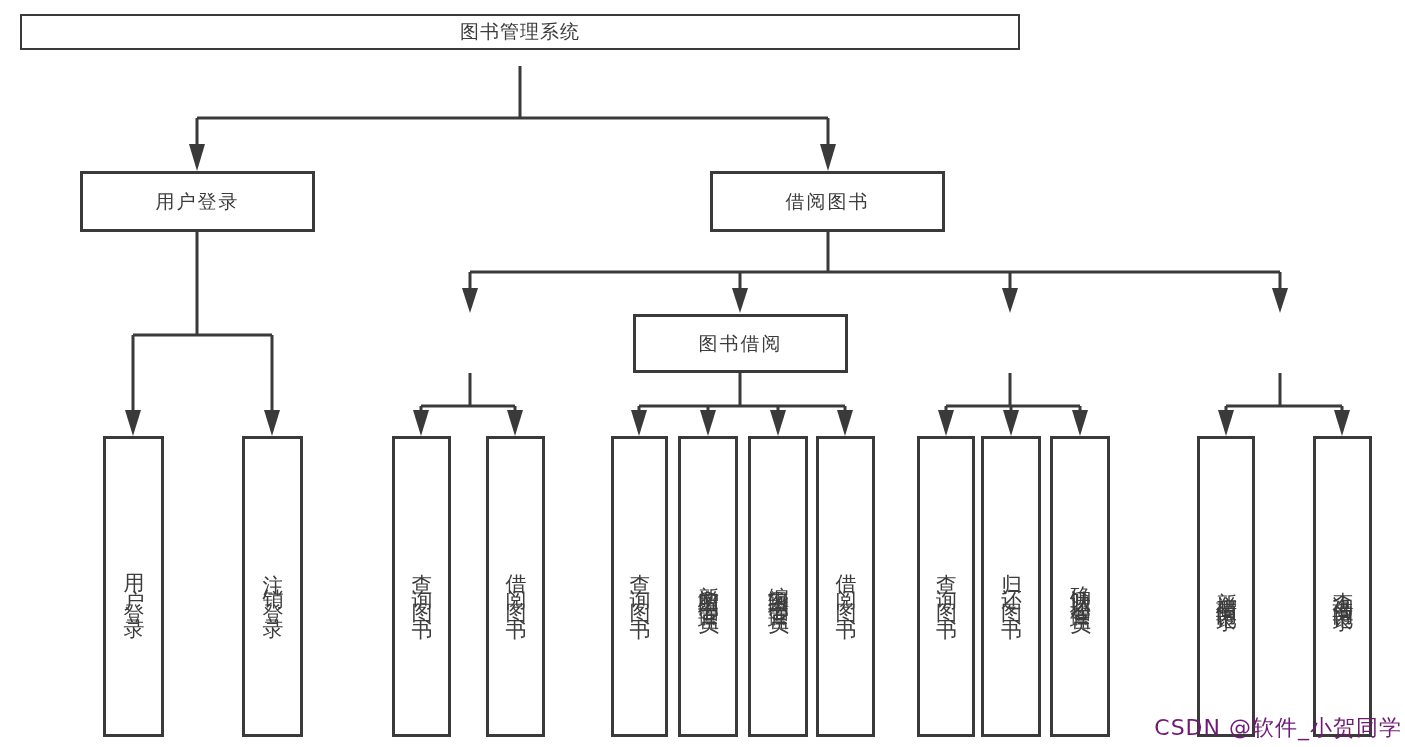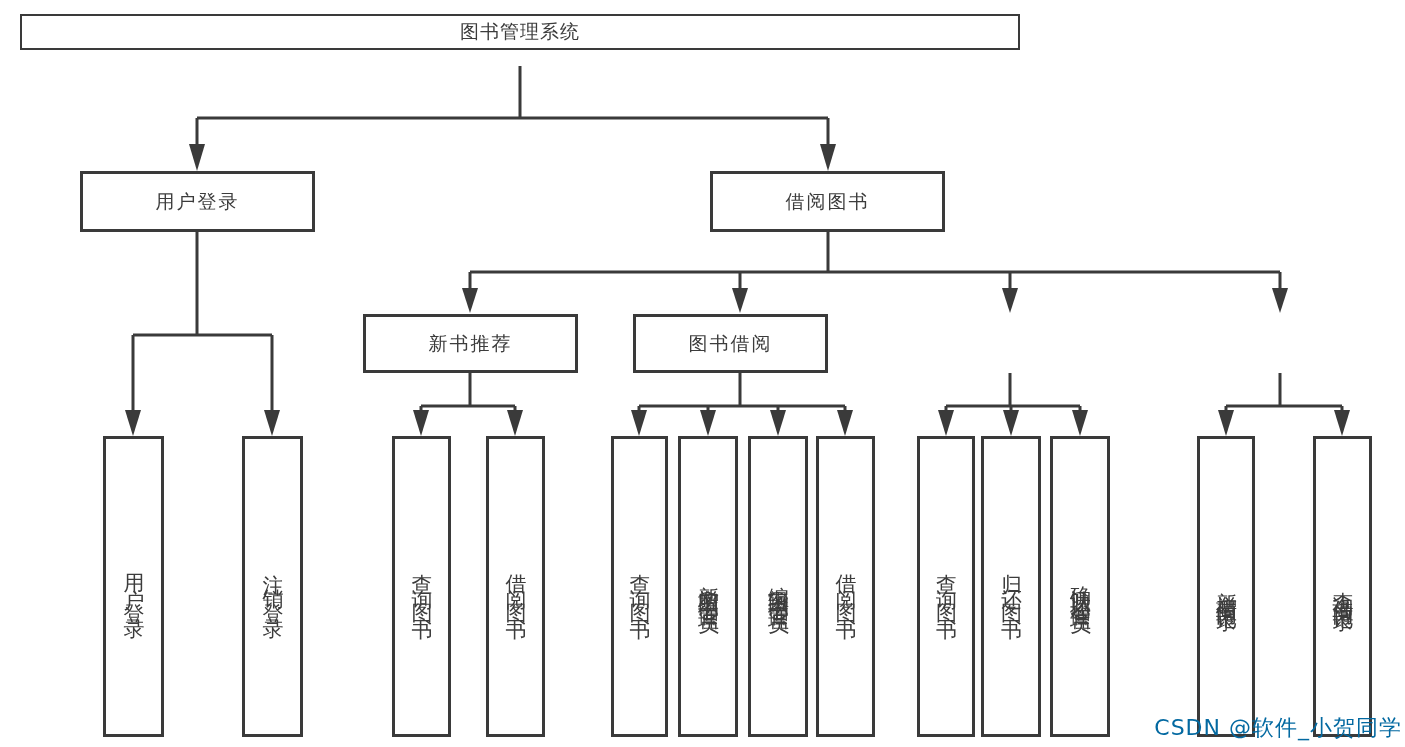--- a/index.html
+++ b/index.html
@@ -30,21 +30,21 @@
     font-size:21px;
     line-height:1;
     color:#3c3c3c;
     white-space:nowrap;
   }
   #watermark{
     position:absolute;
     right:3px;
     bottom:4px;
     font-size:22px;
-    color:#0369a1;
+    color:#701a75;
     letter-spacing:1px;
     z-index:3;
   }
 </style>
 </head>
 <body>
 
 <div id="canvas">
 
   <svg id="connectors" width="1405" height="747" viewBox="0 0 1405 747">
@@ -78,22 +78,21 @@
       <polygon points="1218,410 1234,410 1226,436"></polygon>
       <polygon points="1334,410 1350,410 1342,436"></polygon>
     </g>
   </svg>
 
   <div class="node root" style="left:20px;top:14px;width:1000px;height:36px">图书管理系统</div>
 
   <div class="node lvl" style="left:80px;top:171px;width:235px;height:61px">用户登录</div>
   <div class="node lvl" style="left:710px;top:171px;width:235px;height:61px">借阅图书</div>
 
-  <div class="node lvl" style="left:363px;top:314px;width:215px;height:59px">新书推荐</div>
-  <div class="node lvl" style="left:633px;top:314px;width:195px;height:59px">图书借阅</div>
+  <div class="node lvl" style="left:633px;top:314px;width:215px;height:59px">图书借阅</div>
 
   <div class="node" style="left:103px;top:436px;width:61px;height:301px">
     <span class="vtext" style="letter-spacing: 15px;">用户登录</span>
   </div>
   <div class="node" style="left:242px;top:436px;width:61px;height:301px">
     <span class="vtext" style="letter-spacing: 15px;">注销登录</span>
   </div>
 
   <div class="node" style="left:392px;top:436px;width:59px;height:301px">
     <span class="vtext" style="letter-spacing: 15px;">查询图书</span>

